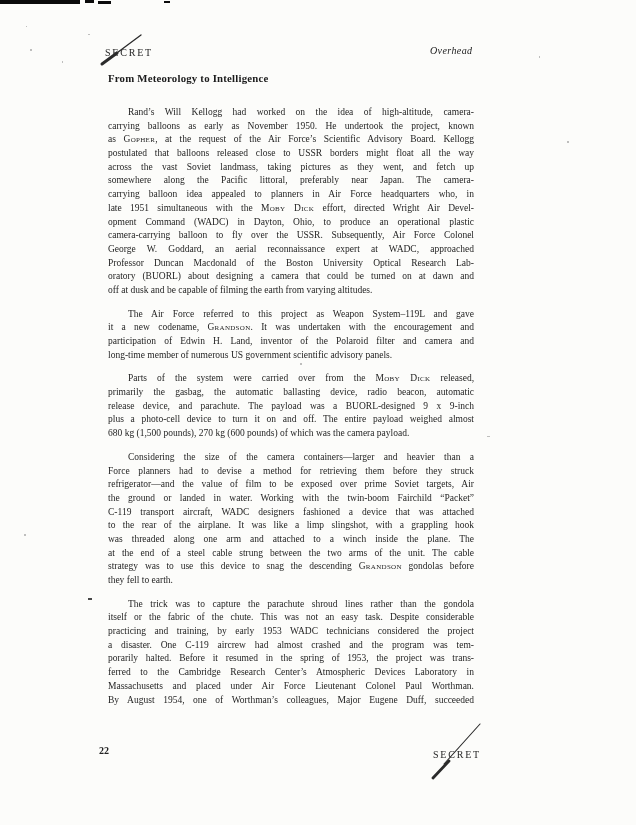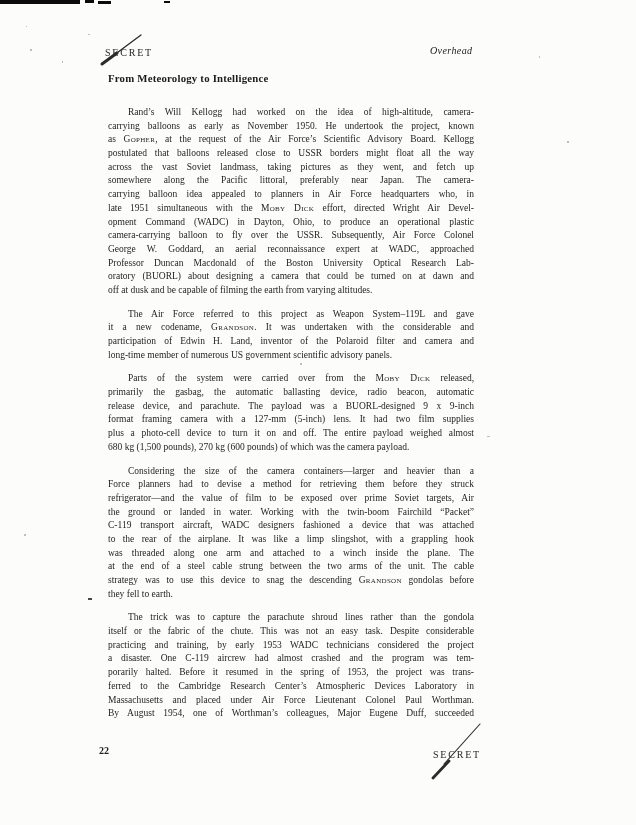--- a/index.html
+++ b/index.html
@@ -88,29 +88,28 @@
         <div class="line"><span>late 1951 simultaneous with the </span><span class="sc">Moby Dick</span><span> effort, directed Wright Air Devel-</span></div>
         <div class="line"><span>opment Command (WADC) in Dayton, Ohio, to produce an operational plastic</span></div>
         <div class="line"><span>camera-carrying balloon to fly over the USSR. Subsequently, Air Force Colonel</span></div>
         <div class="line"><span>George W. Goddard, an aerial reconnaissance expert at WADC, approached</span></div>
         <div class="line"><span>Professor Duncan Macdonald of the Boston University Optical Research Lab-</span></div>
         <div class="line"><span>oratory (BUORL) about designing a camera that could be turned on at dawn and</span></div>
         <div class="line no-just"><span>off at dusk and be capable of filming the earth from varying altitudes.</span></div>
       </div>
       <div class="para">
         <div class="line"><span>The Air Force referred to this project as Weapon System–119L and gave</span></div>
-        <div class="line"><span>it a new codename, </span><span class="sc">Grandson</span><span>. It was undertaken with the considerable and</span></div>
+        <div class="line"><span>it a new codename, </span><span class="sc">Grandson</span><span>. It was undertaken with the encouragement and</span></div>
         <div class="line"><span>participation of Edwin H. Land, inventor of the Polaroid filter and camera and</span></div>
         <div class="line no-just"><span>long-time member of numerous US government scientific advisory panels.</span></div>
       </div>
       <div class="para">
         <div class="line"><span>Parts of the system were carried over from the </span><span class="sc">Moby Dick</span><span> released,</span></div>
         <div class="line"><span>primarily the gasbag, the automatic ballasting device, radio beacon, automatic</span></div>
         <div class="line"><span>release device, and parachute. The payload was a BUORL-designed 9 x 9-inch</span></div>
-        <div class="line"><span>format framing camera with a 127-mm (5-inch) lens. It had two film supplies</span></div>
         <div class="line"><span>plus a photo-cell device to turn it on and off. The entire payload weighed almost</span></div>
         <div class="line no-just"><span>680 kg (1,500 pounds), 270 kg (600 pounds) of which was the camera payload.</span></div>
       </div>
       <div class="para">
         <div class="line"><span>Considering the size of the camera containers—larger and heavier than a</span></div>
         <div class="line"><span>Force planners had to devise a method for retrieving them before they struck</span></div>
         <div class="line"><span>refrigerator—and the value of film to be exposed over prime Soviet targets, Air</span></div>
         <div class="line"><span>the ground or landed in water. Working with the twin-boom Fairchild “Packet”</span></div>
         <div class="line"><span>C-119 transport aircraft, WADC designers fashioned a device that was attached</span></div>
         <div class="line"><span>to the rear of the airplane. It was like a limp slingshot, with a grappling hook</span></div>

